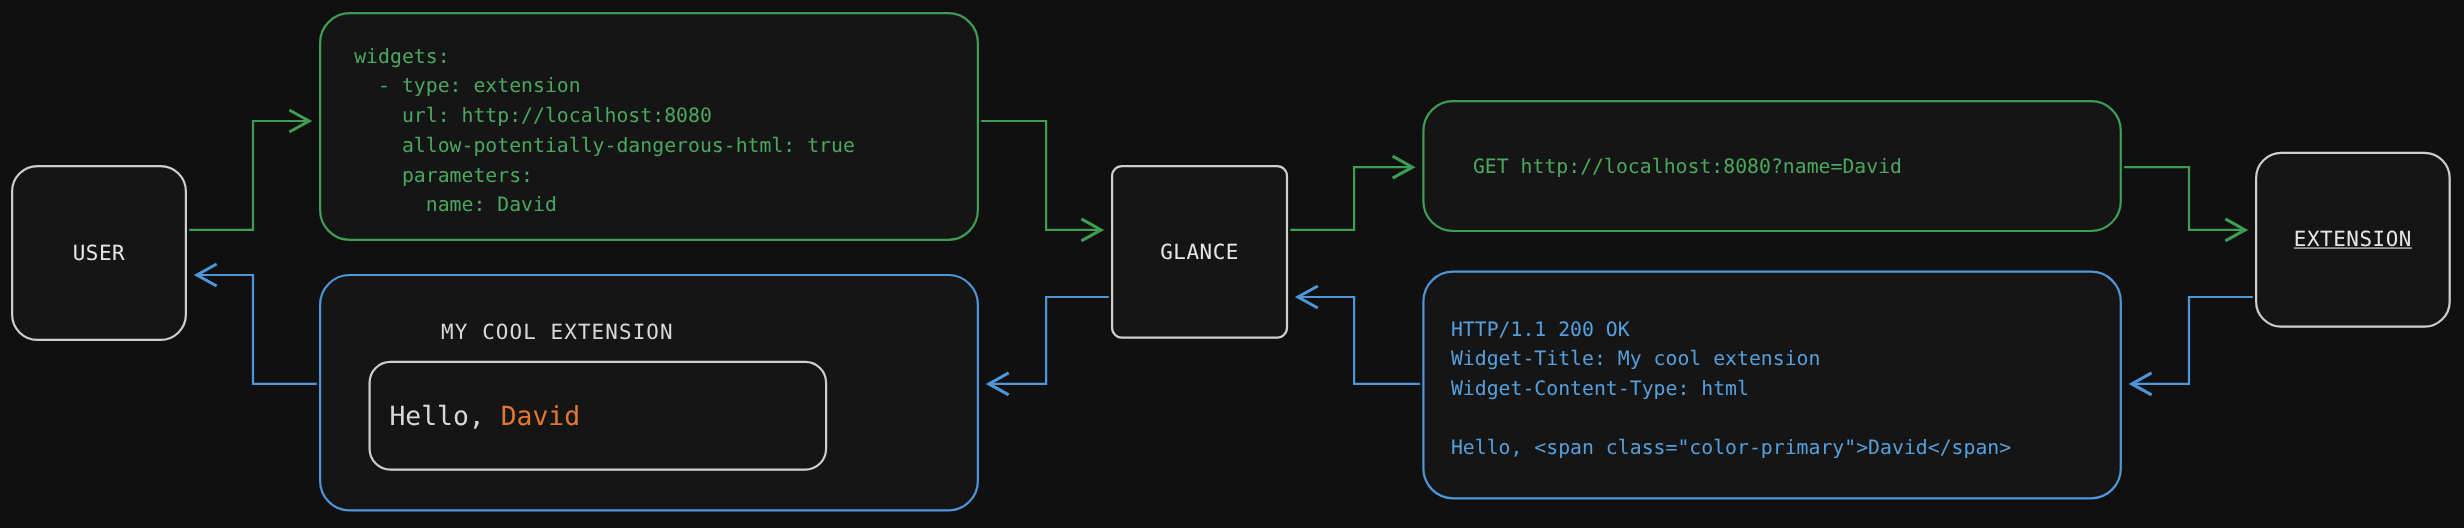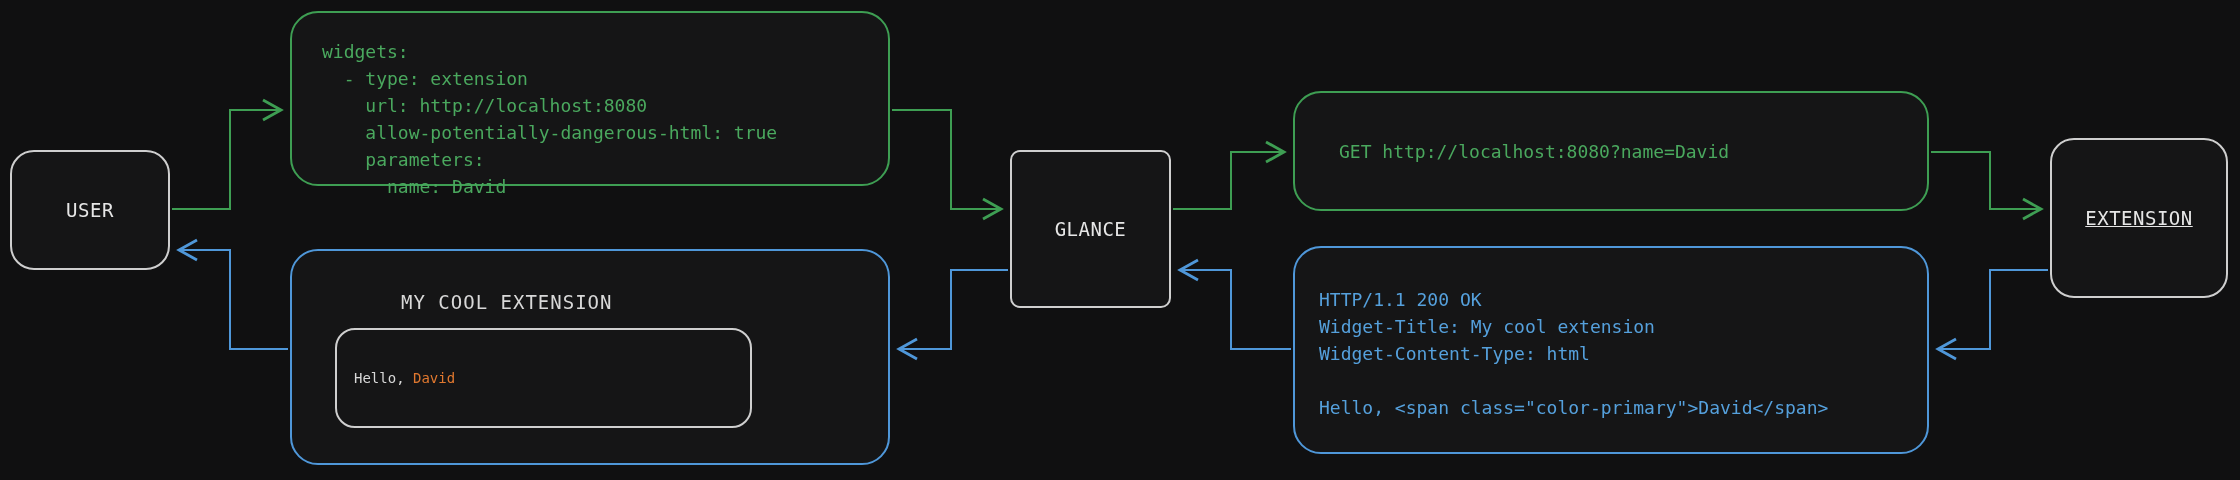--- a/index.html
+++ b/index.html
@@ -26,59 +26,59 @@
   .node{
     position:absolute;
     border:2px solid var(--node-border);
     border-radius:24px;
     background:var(--panel);
     display:flex;align-items:center;justify-content:center;
     color:#e6e6e6;
     font-size:19px;letter-spacing:0.5px;
     box-sizing:border-box;
   }
-  #node-user{left:10px;top:150px;width:160px;height:120px;}
+  #node-user{left:10px;top:150px;width:160px;height:160px;}
   #node-glance{left:1010px;top:150px;width:161px;height:158px;border-radius:10px;}
   #node-extension{left:2050px;top:138px;width:178px;height:160px;text-decoration:underline;}
   .codebox{
     position:absolute;
     border:2px solid;
     border-radius:28px;
     background:var(--panel);
     box-sizing:border-box;
   }
   .green-border{border-color:var(--green);}
   .blue-border{border-color:var(--blue);}
   .code-line{
     white-space:pre;
     font-family:var(--mono);
     font-size:18px;line-height:27px;height:27px;
   }
-  #config-box{left:290px;top:11px;width:600px;height:175px;padding:25px 16px 0 30px;}
+  #config-box{left:290px;top:11px;width:600px;height:208px;padding:25px 16px 0 30px;}
   #config-box .code-line{color:var(--green-text);}
   #request-box{
     left:1293px;top:91px;width:636px;height:120px;
     display:flex;align-items:center;
     padding-left:44px;
   }
   #request-box .code-line{color:var(--green-text);}
   #response-box{left:1293px;top:246px;width:636px;height:208px;padding:38px 16px 0 24px;}
   #response-box .code-line{color:var(--blue-text);}
   #widget-box{left:290px;top:249px;width:600px;height:216px;}
   #widget-title{
     position:absolute;left:64px;top:40px;
     color:#d8d8d8;font-size:19px;letter-spacing:1px;white-space:pre;margin-left:45px;
   }
   #widget-card{
     position:absolute;left:43px;top:77px;width:417px;height:100px;
     border:2px solid var(--node-border);border-radius:20px;
     box-sizing:border-box;
     display:flex;align-items:center;
     padding-left:17px;
-    font-size:14px;
+    font-size:24px;
   }
   .greeting-prefix{color:#d8d8d8;white-space:pre;}
   .greeting-name{color:var(--orange);white-space:pre;}
 </style>
 </head>
 <body>
 
 <div id="canvas">
 
   <svg id="connectors" viewBox="0 0 2240 480" xmlns="http://www.w3.org/2000/svg">

